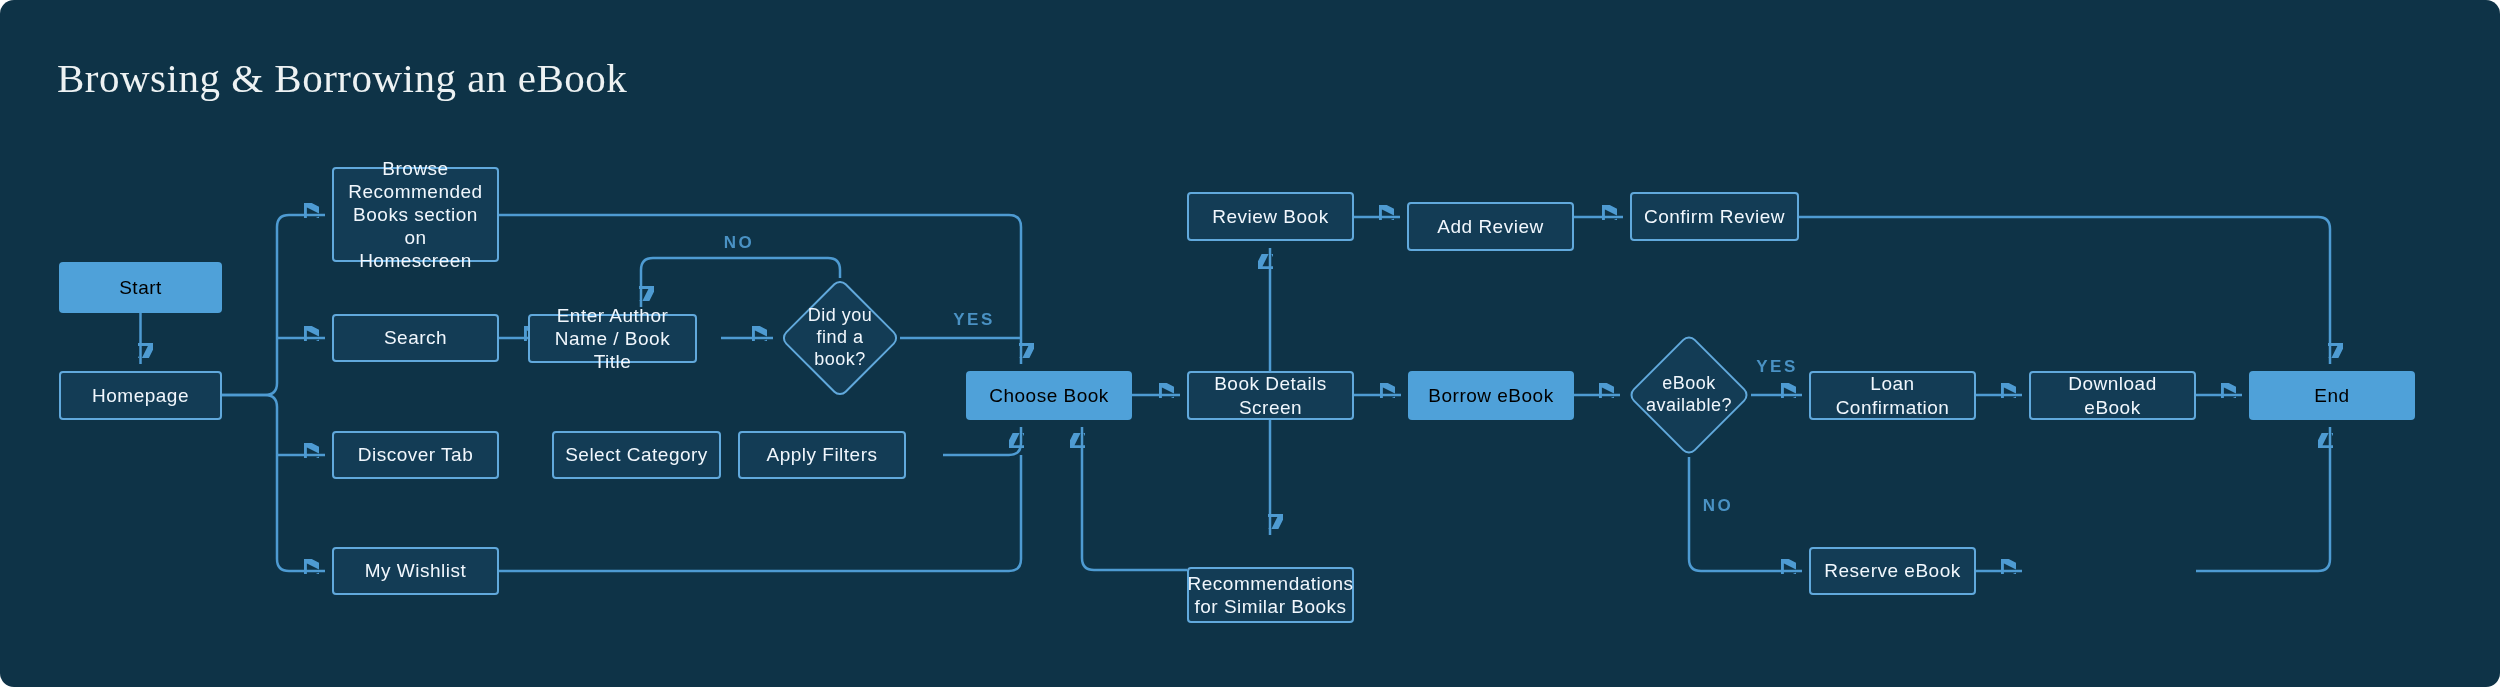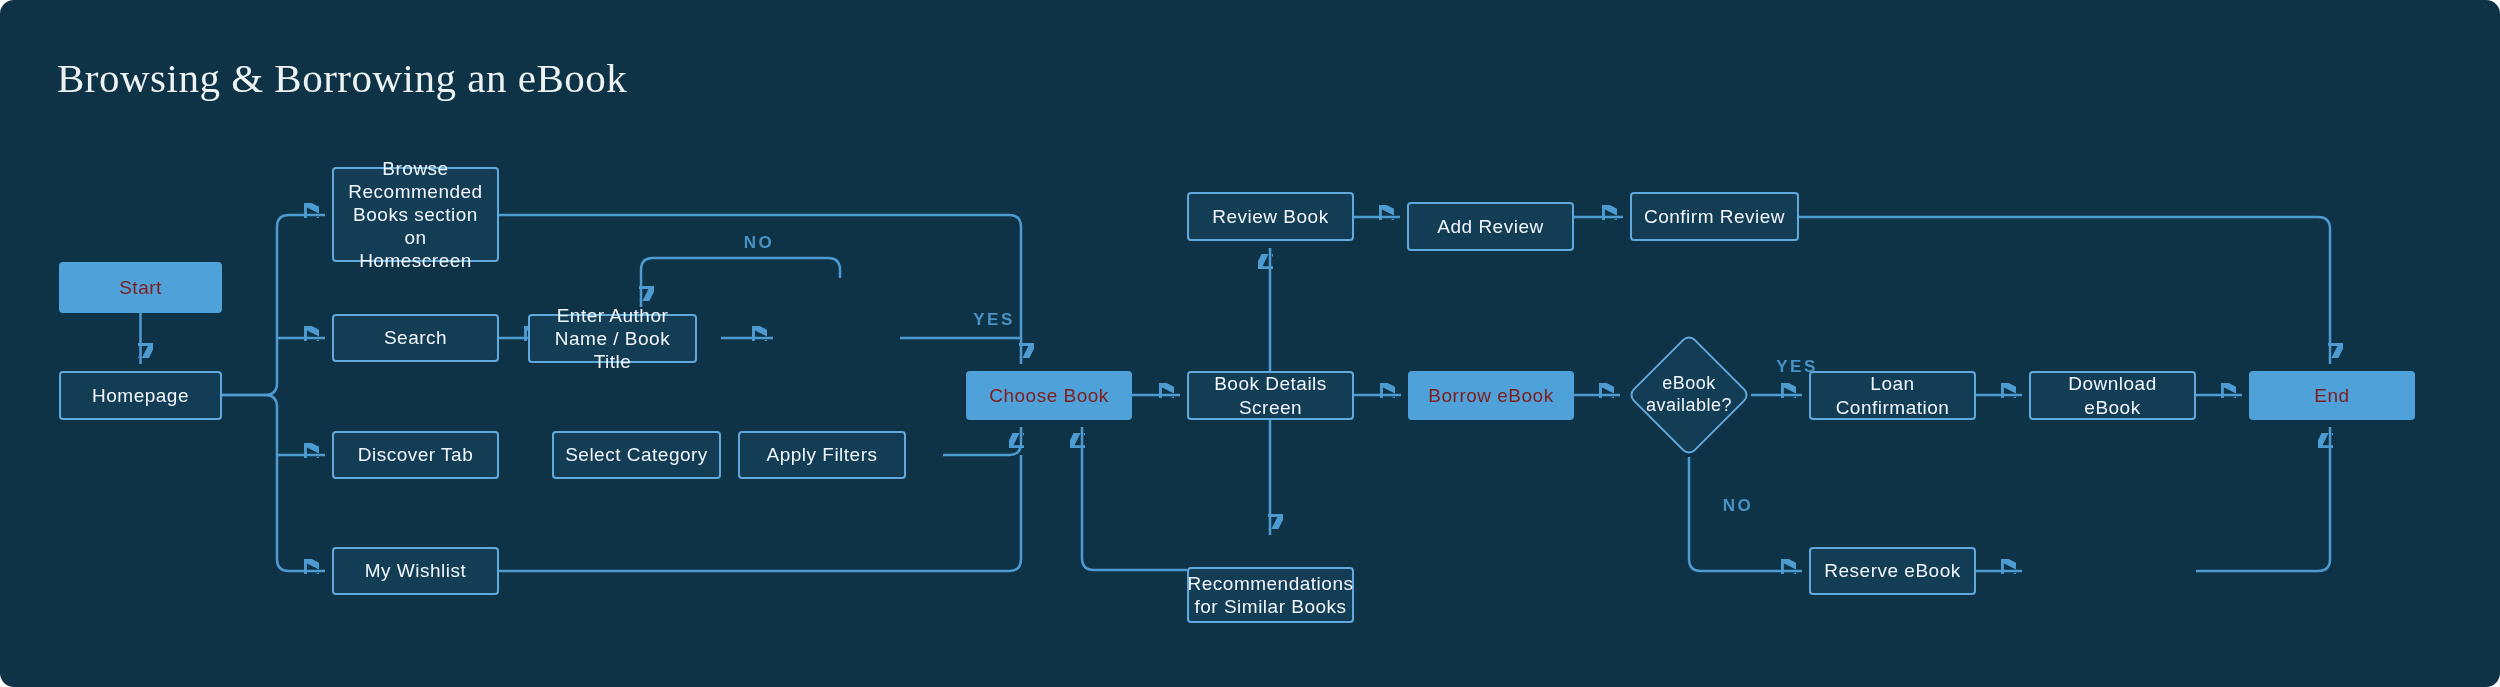--- a/index.html
+++ b/index.html
@@ -12,27 +12,27 @@
   .title{position:absolute;left:57px;top:54px;font-family:"Liberation Serif",serif;
          font-size:41px;color:var(--title-text);letter-spacing:.5px;white-space:nowrap;}
   .edges{position:absolute;left:0;top:0;}
   .edges path{stroke:var(--line);stroke-width:2.5;fill:none;}
   .node{position:absolute;display:flex;align-items:center;justify-content:center;
         box-sizing:border-box;border:2.5px solid var(--node-border);border-radius:4px;
         background:var(--node-fill);padding:0 6px;}
   .node.filled{background:var(--filled-node);border:none;}
   .nlabel{font-size:19px;letter-spacing:.5px;line-height:1.22;color:var(--node-text);
           text-align:center;}
-  .node.filled .nlabel{color:#7f1d1d;}
+  .node.filled .nlabel{color:#000000;}
   .diamond{position:absolute;display:flex;align-items:center;justify-content:center;}
   .dshape{position:absolute;inset:0;transform:rotate(45deg);border:2.5px solid var(--node-border);
           border-radius:9px;background:var(--node-fill);}
   .dlabel{position:relative;font-size:18px;}
   .edge-label{position:absolute;transform:translate(-50%,-50%);font-size:17px;font-weight:700;
-              letter-spacing:2.5px;color:var(--edge-label);margin-left:20px;}
+              letter-spacing:2.5px;color:var(--edge-label);}
 </style>
 </head>
 <body>
 
 <div class="canvas">
 
   <div class="title">Browsing &amp; Borrowing an eBook</div>
 
   <svg class="edges" width="2500" height="687">
     <defs>
@@ -123,20 +123,24 @@
   <div class="node" style="left:2029px;top:371px;width:167px;height:49px">
     <span class="nlabel" style="max-width:100px">Download eBook</span>
     </div>
   <div class="node filled" style="left:2249px;top:371px;width:166px;height:49px">
     <span class="nlabel">End</span>
     </div>
   <div class="node" style="left:1809px;top:547px;width:167px;height:48px">
     <span class="nlabel">Reserve eBook</span>
     </div>
 
+  <div class="diamond" style="left:797px;top:295px;width:86px;height:86px">
+    <div class="dshape"></div>
+    <span class="nlabel dlabel" style="width:80px">Did you find a book?</span>
+  </div>
   <div class="diamond" style="left:1645px;top:351px;width:88px;height:88px">
     <div class="dshape"></div>
     <span class="nlabel dlabel" style="width:104px">eBook available?</span>
   </div>
 
   <div class="edge-label" style="left:739px;top:243px">NO</div>
   <div class="edge-label" style="left:974px;top:320px">YES</div>
   <div class="edge-label" style="left:1777px;top:367px">YES</div>
   <div class="edge-label" style="left:1718px;top:506px">NO</div>
 

